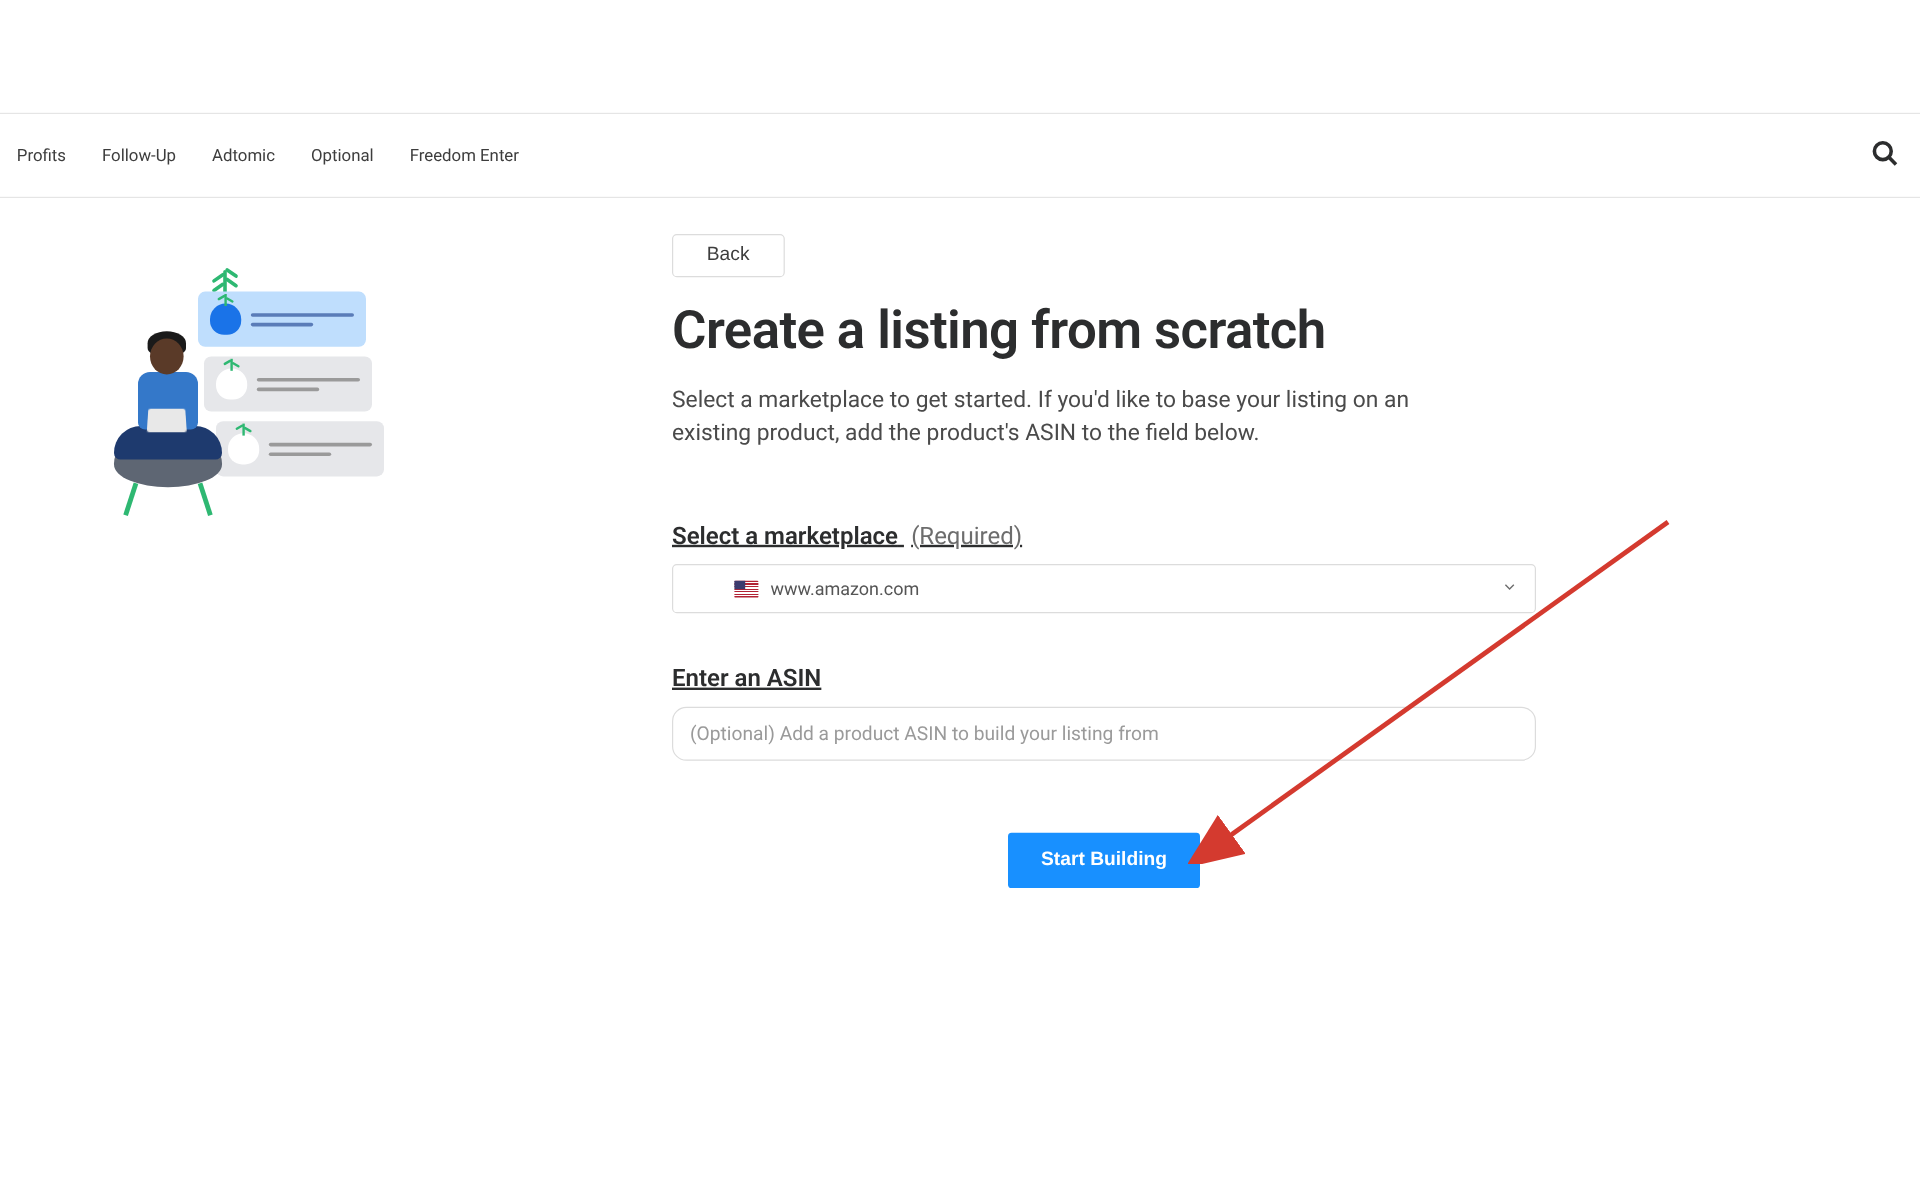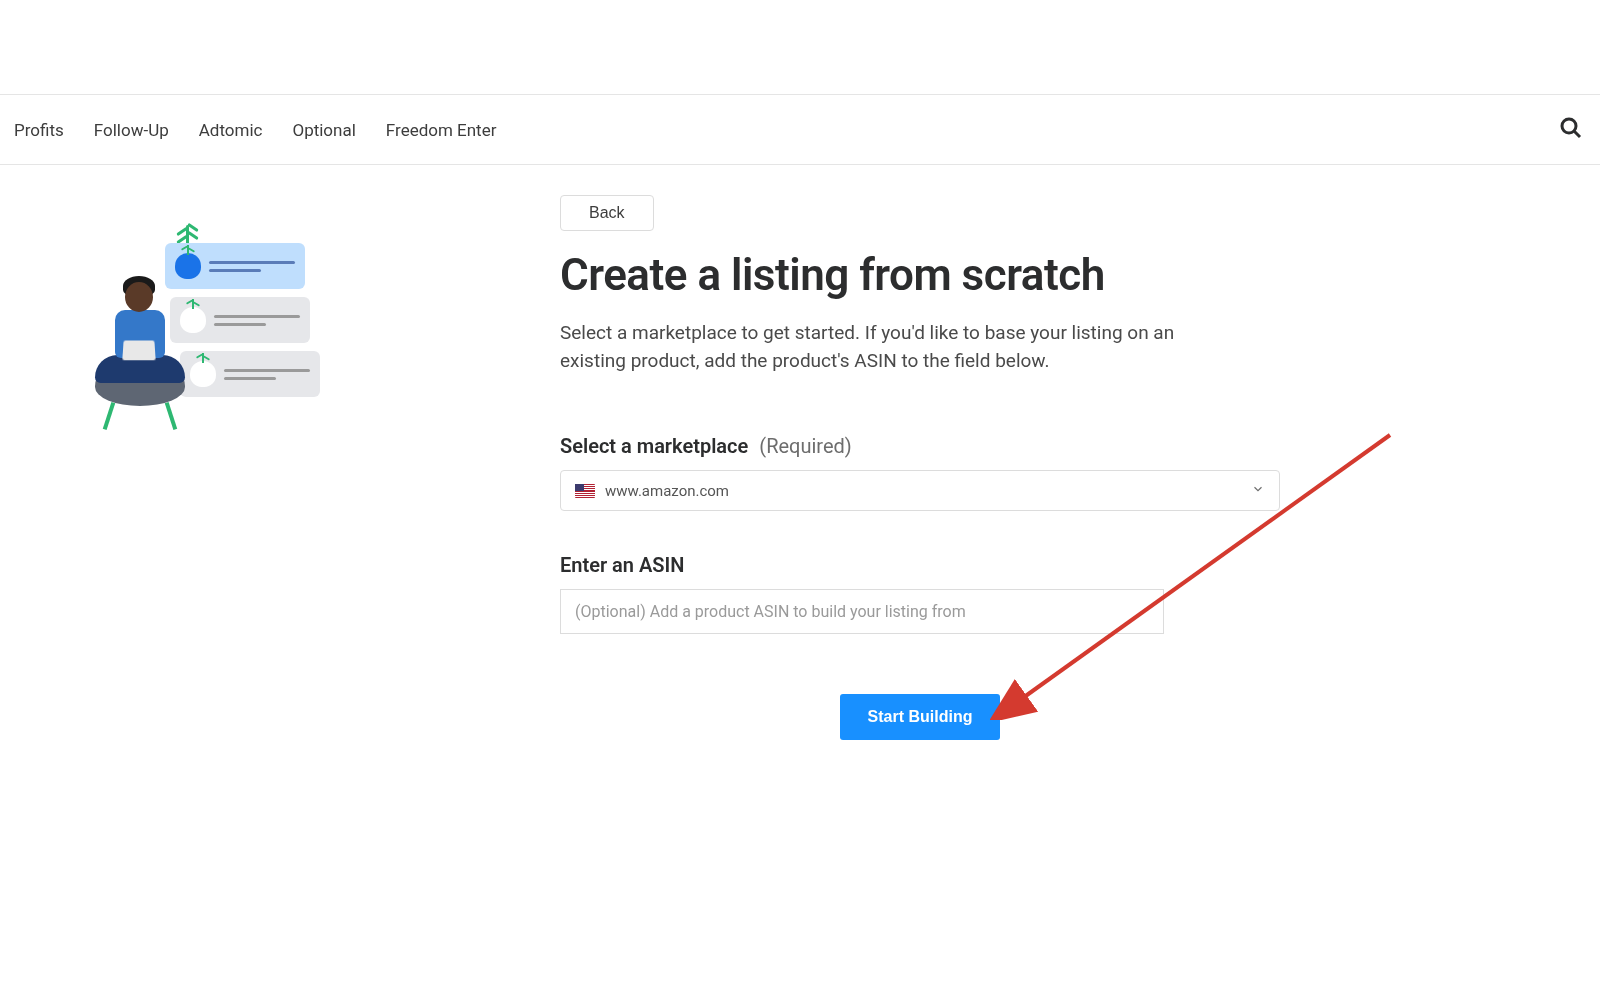--- a/index.html
+++ b/index.html
@@ -27,21 +27,21 @@
       padding: 0 12px;
       height: 70px;
       border-bottom: 1px solid #e5e5e5;
     }
     .nav-links {
       display: flex;
       gap: 30px;
       padding-left: 2px;
     }
     .nav-link {
-      font-size: 17px;
+      font-size: 14px;
       color: #3d3d3d;
       cursor: pointer;
       font-weight: 400;
     }
     .search-icon {
       cursor: pointer;
       color: #2c2d2e;
       padding-right: 5px;
     }
     .main-wrap {
@@ -83,20 +83,21 @@
       color: #4a4a4a;
       font-weight: 400;
       margin-bottom: 60px;
       max-width: 680px;
     }
     .field-label {
       font-size: 20px;
       font-weight: 600;
       color: #2c2d2e;
       margin-bottom: 12px;
+      text-decoration: underline;
     }
     .label-suffix {
       font-weight: 400;
       color: #6d6d6d;
       margin-left: 6px;
     }
     .select-box {
       width: 720px;
       border: 1px solid #dcdcdc;
       border-radius: 4px;
@@ -105,20 +106,21 @@
       align-items: center;
       justify-content: space-between;
       cursor: pointer;
       margin-bottom: 42px;
       background: #fff;
     }
     .select-left {
       display: flex;
       align-items: center;
       gap: 10px;
+      margin-left: 37px;
     }
     .flag {
       width: 20px;
       height: 14px;
       background: linear-gradient(to bottom, #b22234 0%, #b22234 8%, #fff 8%, #fff 15%, #b22234 15%, #b22234 23%, #fff 23%, #fff 31%, #b22234 31%, #b22234 38%, #fff 38%, #fff 46%, #b22234 46%, #b22234 54%, #fff 54%, #fff 62%, #b22234 62%, #b22234 69%, #fff 69%, #fff 77%, #b22234 77%, #b22234 85%, #fff 85%, #fff 92%, #b22234 92%);
       position: relative;
       border-radius: 1px;
     }
     .flag::before {
       content: "";
@@ -130,23 +132,23 @@
       background: #3c3b6e;
     }
     .select-text {
       font-size: 15px;
       color: #555;
     }
     .chevron {
       color: #6d6d6d;
     }
     .text-input {
-      width: 604px;
+      width: 720px;
       border: 1px solid #dcdcdc;
-      border-radius: 0;
+      border-radius: 12px;
       padding: 12px 14px;
       font-size: 16px;
       color: #2c2d2e;
       margin-bottom: 48px;
       font-family: inherit;
     }
     .text-input::placeholder {
       color: #9a9a9a;
     }
     .cta-wrap {

